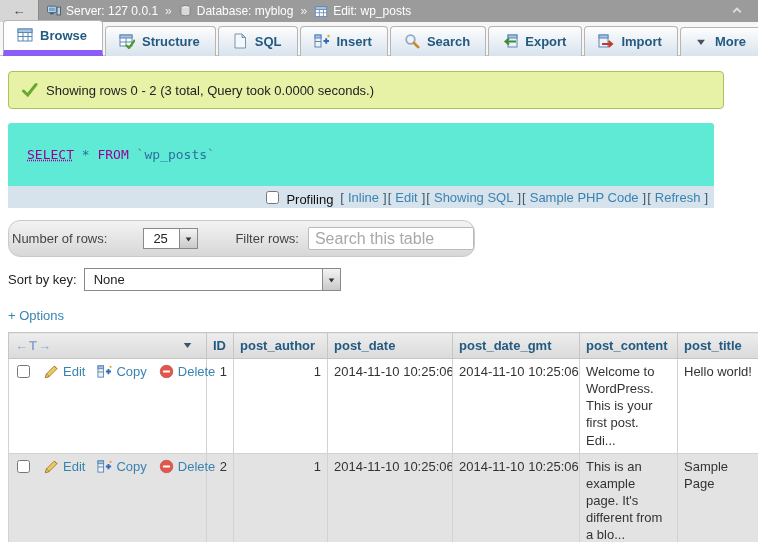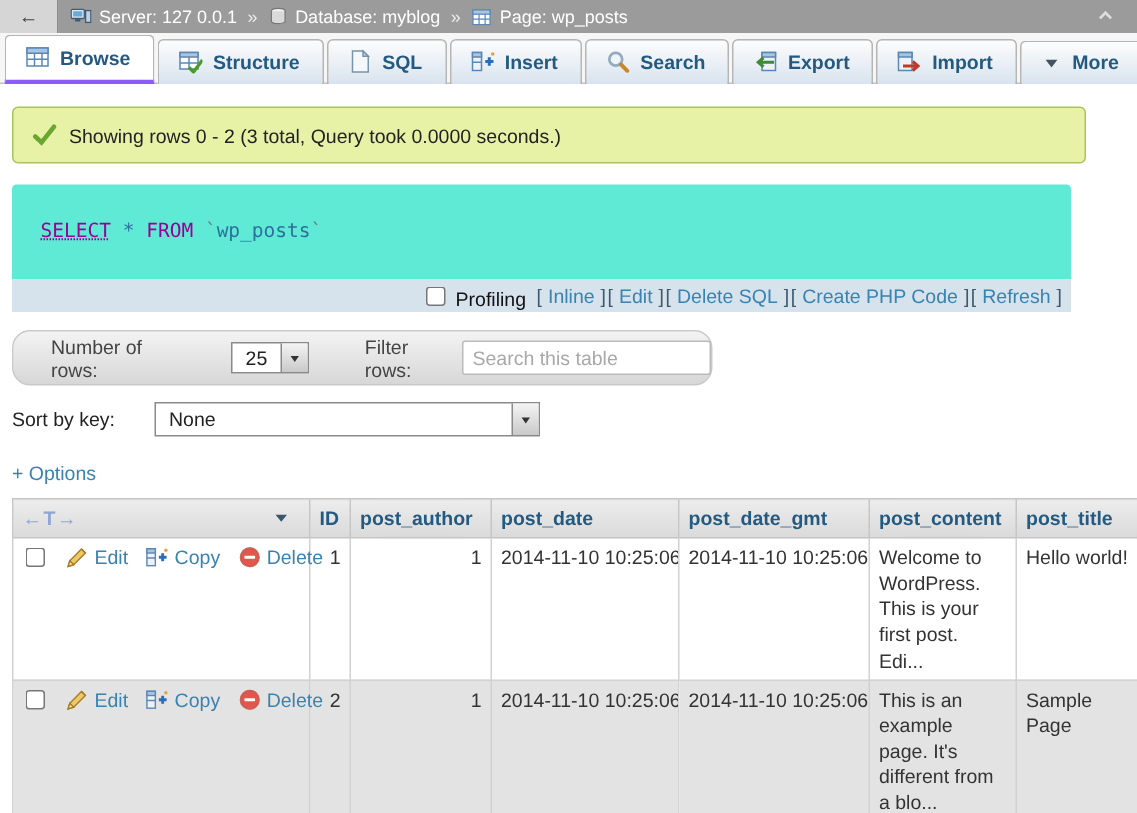--- a/index.html
+++ b/index.html
@@ -18,21 +18,21 @@
   .crumbs{display:flex;align-items:center;color:#fff;font-size:12px;gap:5px;margin-left:8px;}
   .crumb-sep{color:#eee;margin:0 2px;}
   .collapse{margin-left:auto;margin-right:14px;cursor:pointer;}
 
   
   .tabbar{display:flex;align-items:flex-end;background:#f6f6f6;border-bottom:1px solid #c2c2c2;
     padding:3px 3px 0 3px;height:34px;box-sizing:border-box;}
   .tab{display:flex;align-items:center;gap:7px;padding:6px 15px 7px 13px;margin-right:2px;margin-bottom:-1px;
     border:1px solid #b5b5b5;border-bottom:none;border-radius:4px 4px 0 0;
     background:linear-gradient(#fdfdfd,#d8e3ee);color:#235a81;font-weight:bold;cursor:pointer;white-space:nowrap;}
-  .tab.active{background:#fff;border-bottom:3px solid #8b5cf6;}
+  .tab.active{background:#fff;border-bottom:6px solid #8b5cf6;}
 
   
   .msg{width:702px;margin:15px 0 0 8px;border:1px solid #a9c45f;border-radius:4px;
     background:#e7f2a7;padding:10px 0 10px 12px;display:flex;align-items:center;gap:8px;color:#222;}
 
   
   .querybox{width:706px;margin:14px 0 0 8px;background:#5eead4;border-radius:3px;box-sizing:border-box;}
   .sqlline{padding:24px 0 24px 19px;font-family:"DejaVu Sans Mono","Liberation Mono",monospace;font-size:13px;}
   .kw{color:#990099;}
   .kw.doc{text-decoration:underline dotted;cursor:help;}
@@ -46,21 +46,21 @@
 
   
   .ctrlbar{width:467px;height:37px;margin:12px 0 0 8px;box-sizing:border-box;
     border:1px solid #c9c9c9;border-radius:12px;background:linear-gradient(#f3f3f3,#d7d7d7);
     display:flex;align-items:center;color:#444;}
   .fsel{display:inline-flex;border:1px solid #8a8a8a;background:#fff;height:21px;align-items:stretch;cursor:pointer;}
   .fsel .val{padding:2px 9px;color:#222;display:flex;align-items:center;}
   .fsel .btn{width:17px;border-left:1px solid #8a8a8a;background:linear-gradient(#f4f4f4,#c9c9c9);
     display:flex;align-items:center;justify-content:center;}
   .filterinput{width:152px;height:21px;border:1px solid #bbb;border-radius:2px;padding:0 6px;
-    font-family:inherit;font-size:13px;color:#333;}
+    font-family:inherit;font-size:16px;color:#333;}
   .filterinput::placeholder{color:#a8a8a8;}
   .sortrow{display:flex;align-items:center;margin:11px 0 0 8px;color:#222;}
   .optlink{display:inline-block;margin:17px 0 9px 8px;color:#3983b0;text-decoration:none;cursor:pointer;}
 
   
   table.results{border-collapse:collapse;table-layout:fixed;width:750px;margin-left:8px;}
   table.results th{background:linear-gradient(#ededed,#dadada);color:#235a81;font-weight:bold;
     text-align:left;padding:4px 6px;border:1px solid #c6c6c6;font-size:13px;height:17px;}
   table.results td{border:1px solid #d2d2d2;border-top:1px solid #c4c4c4;padding:4px 6px;
     vertical-align:top;font-size:13px;color:#333;line-height:1.32;}
@@ -106,21 +106,21 @@
       <span class="crumb-sep">»</span>
       <span class="ic">
         <svg width="14" height="13" viewBox="0 0 16 16">
           <rect x="1" y="2" width="14" height="12" fill="#fff" stroke="#5b87b5"></rect>
           <rect x="1" y="2" width="14" height="3.5" fill="#a8c4e0" stroke="#5b87b5"></rect>
           <line x1="6" y1="5.5" x2="6" y2="14" stroke="#5b87b5"></line>
           <line x1="11" y1="5.5" x2="11" y2="14" stroke="#5b87b5"></line>
           <line x1="1" y1="9.5" x2="15" y2="9.5" stroke="#5b87b5"></line>
         </svg>
       </span>
-      <span>Page: wp_posts</span>
+      <span>Edit: wp_posts</span>
     </div>
   <div class="collapse">
     <span class="ic"><svg width="14" height="12" viewBox="0 0 16 16">
           <path d="M3 11 l5 -5 5 5" fill="none" stroke="#dedede" stroke-width="2.4"></path>
         </svg></span>
   </div>
 </div>
 
 
 <div class="tabbar" id="tabbar">
@@ -234,52 +234,52 @@
       <input type="checkbox" style="">
       <span>Profiling</span>
     </label>
   <span class="pbr">[ </span>
       <a class="plink">Inline</a>
       <span class="pbr"> ]</span> 
       <span class="pbr">[ </span>
       <a class="plink">Edit</a>
       <span class="pbr"> ]</span> 
       <span class="pbr">[ </span>
-      <a class="plink">Delete SQL</a>
+      <a class="plink">Showing SQL</a>
       <span class="pbr"> ]</span> 
       <span class="pbr">[ </span>
-      <a class="plink">Create PHP Code</a>
+      <a class="plink">Sample PHP Code</a>
       <span class="pbr"> ]</span> 
       <span class="pbr">[ </span>
       <a class="plink">Refresh</a>
       <span class="pbr"> ]</span>
     </div>
 </div>
 
 
 <div class="ctrlbar">
-  <span style="margin-left:25px;">Number of rows:</span>
+  <span style="margin-left:3px;">Number of rows:</span>
   <span class="fsel" style="margin-left:36px;width:55px;box-sizing:border-box;">
     <span class="val">25</span>
     <span class="btn" style="margin-left:auto;">
         <span class="ic">
           <svg width="9" height="8" viewBox="0 0 10 10">
             <path d="M1.5 3 h7 L5 8 Z" fill="#333"></path>
           </svg>
         </span>
       </span>
   </span>
   <span style="margin-left:37px;">Filter rows:</span>
   <input class="filterinput" style="margin-left: 9px;" type="text" placeholder="Search this table">
 </div>
 
 
 <div class="sortrow">
   <span>Sort by key:</span>
-  <span class="fsel" style="margin-left:26px;width:255px;">
+  <span class="fsel" style="margin-left:7px;width:255px;">
     <span class="val">None</span>
     <span class="btn" style="margin-left:auto;">
         <span class="ic">
           <svg width="9" height="8" viewBox="0 0 10 10">
             <path d="M1.5 3 h7 L5 8 Z" fill="#333"></path>
           </svg>
         </span>
       </span>
   </span>
 </div>

